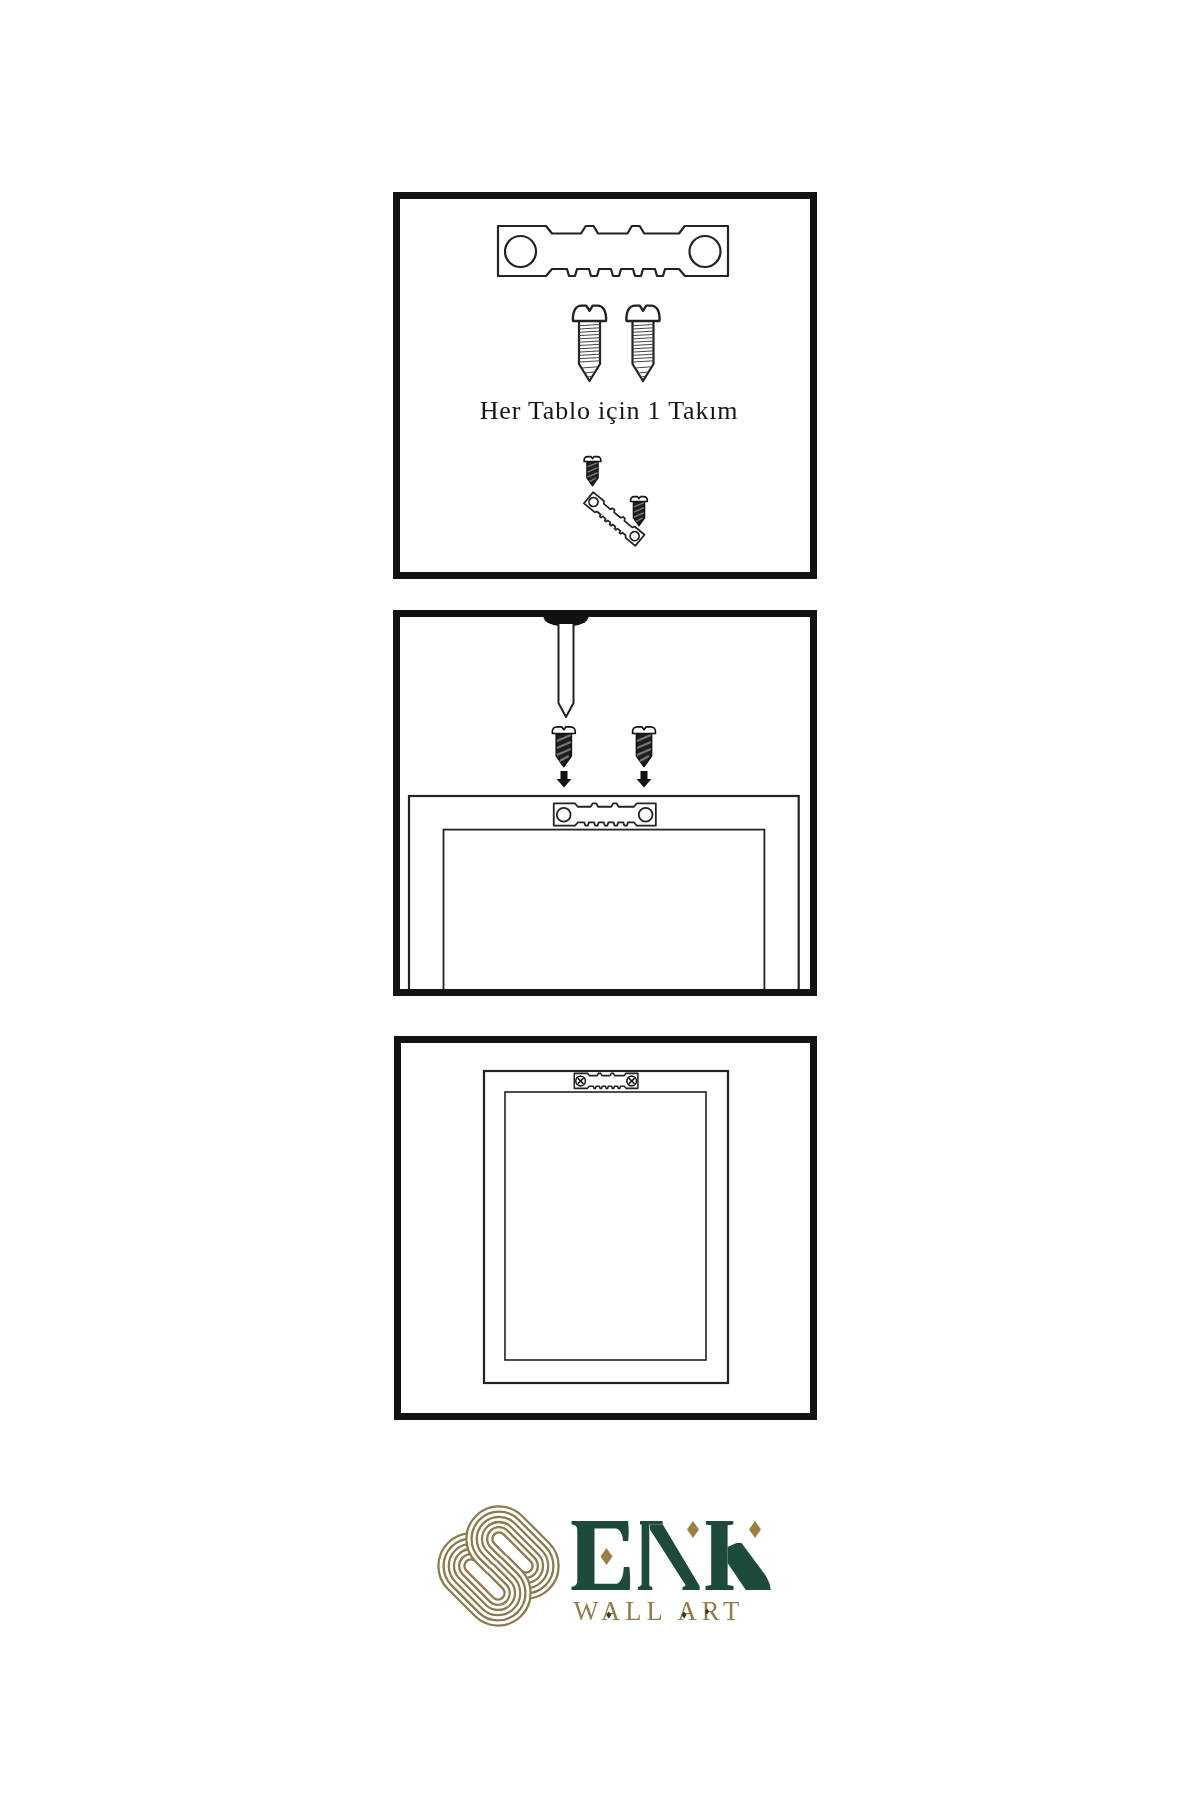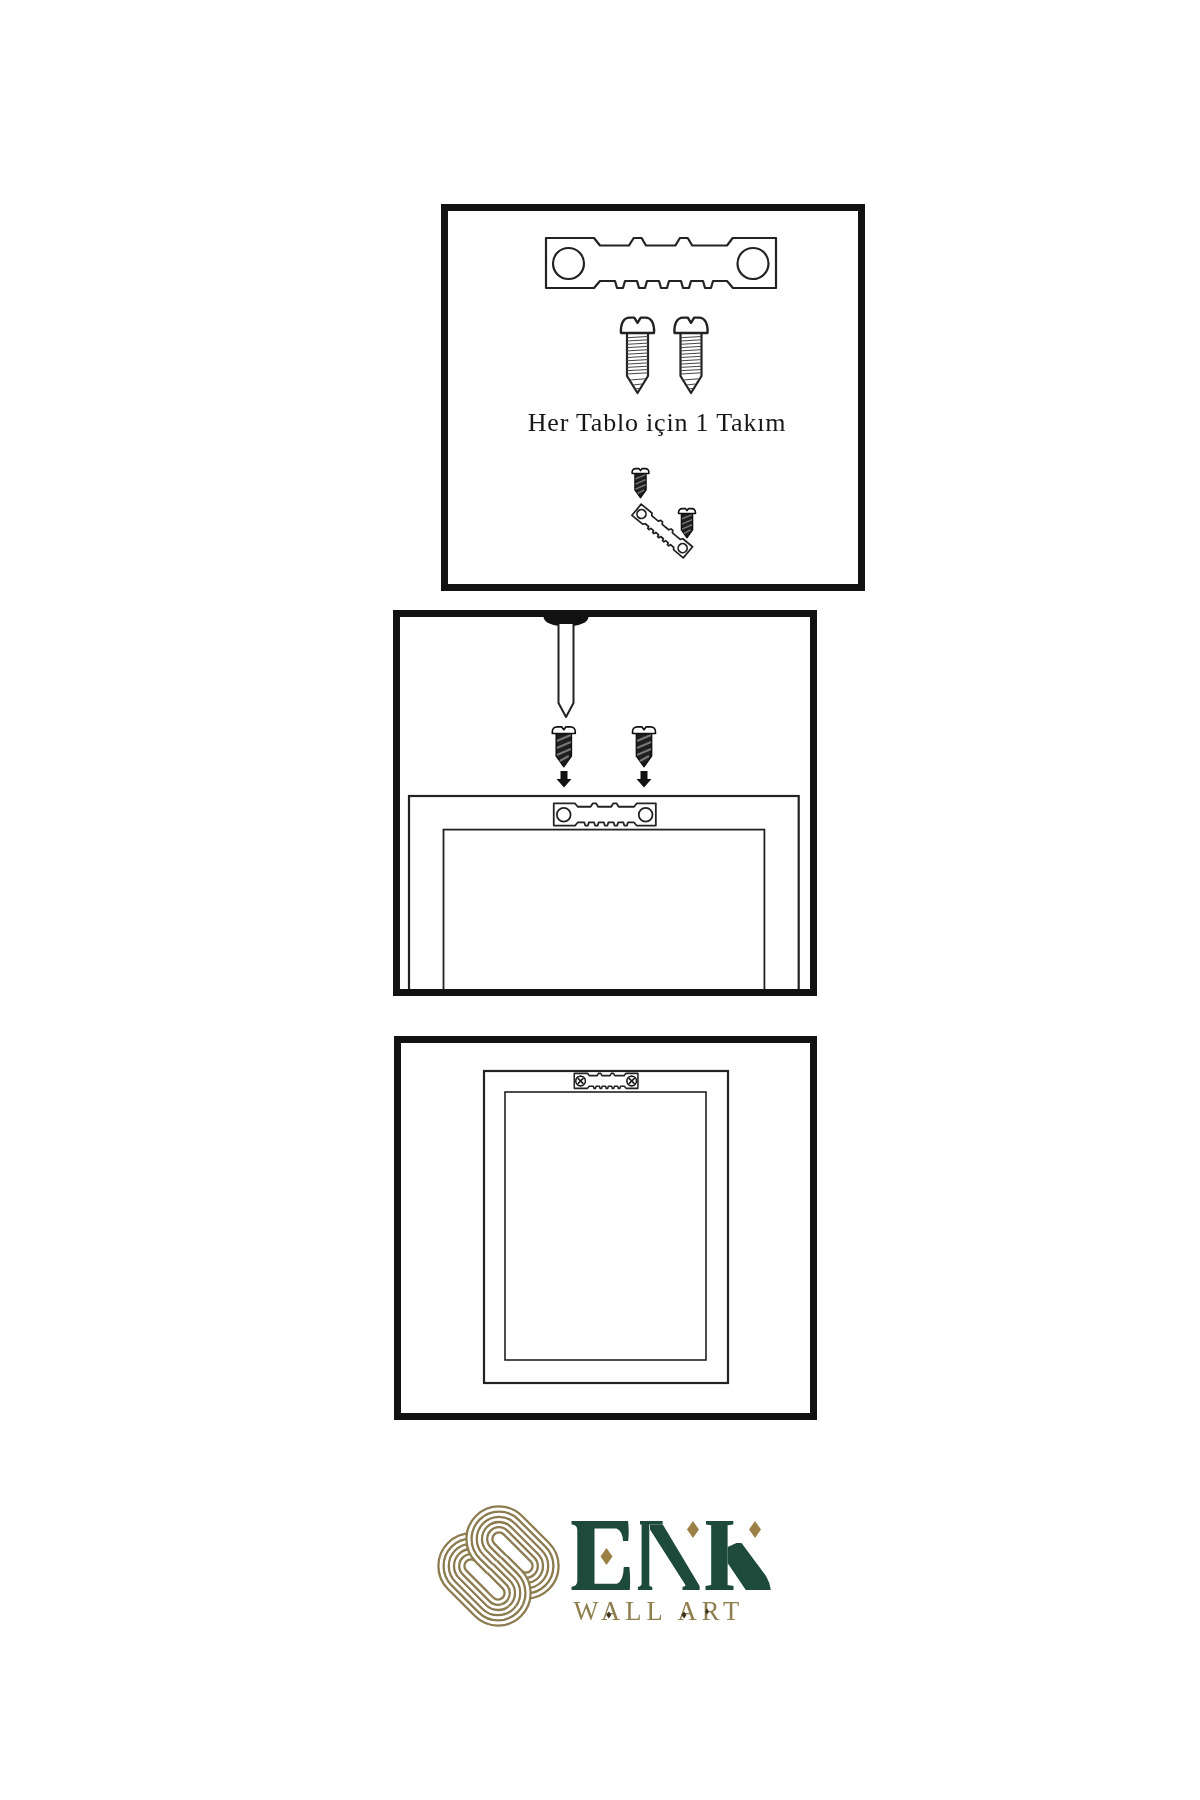--- a/index.html
+++ b/index.html
@@ -2,21 +2,21 @@
 <html><head><meta charset="utf-8">
 <style>
 html,body{margin:0;padding:0;width:1200px;height:1800px;background:#fff;overflow:hidden;}
 body{position:relative;font-family:"Liberation Sans",sans-serif;}
 .panel{position:absolute;border:7px solid #121212;background:#fff;overflow:hidden;}
 .panel svg{display:block;}
 svg.logo{position:absolute;}
 </style></head>
 <body>
 
-<div class="panel" style="left:393px;top:204px;width:410px;height:373px;margin-left:48px;">
+<div class="panel" style="left:393px;top:192px;width:410px;height:373px;">
 <svg width="410" height="373" viewBox="0 0 410 373">
 <defs>
         <g id="hg">
           <path d="M1,1 L49,1 L55,8.5 L84,8.5 L88.7,1 L96.6,1 L101,8.5 L130.4,8.5 L134.9,1 L142.7,1 L147.2,8.5 L182,8.5 L187.7,1 L231,1 L231,51 L188,51 L182,44 L168,44 L166,51 L160,51 L158,44 L146,44 L144,51 L138,51 L136,44 L124,44 L122,51 L116,51 L114,44 L102,44 L100,51 L94,51 L92,44 L80,44 L78,51 L72,51 L70,44 L55,44 L49,51 L1,51 Z" fill="#fff" stroke="#222" stroke-linejoin="round"></path>
           <circle cx="23.5" cy="26.5" r="15.5" fill="#fff" stroke="#222"></circle>
           <circle cx="208" cy="26.5" r="15.5" fill="#fff" stroke="#222"></circle>
         </g>
         <g id="sc">
           <path d="M-10.5,17 L10.5,17 L10.5,60 L0,77 L-10.5,60 Z" fill="#fff" stroke="#222" stroke-width="2.2" stroke-linejoin="round"></path>
           <g stroke="#444" stroke-width="1">

